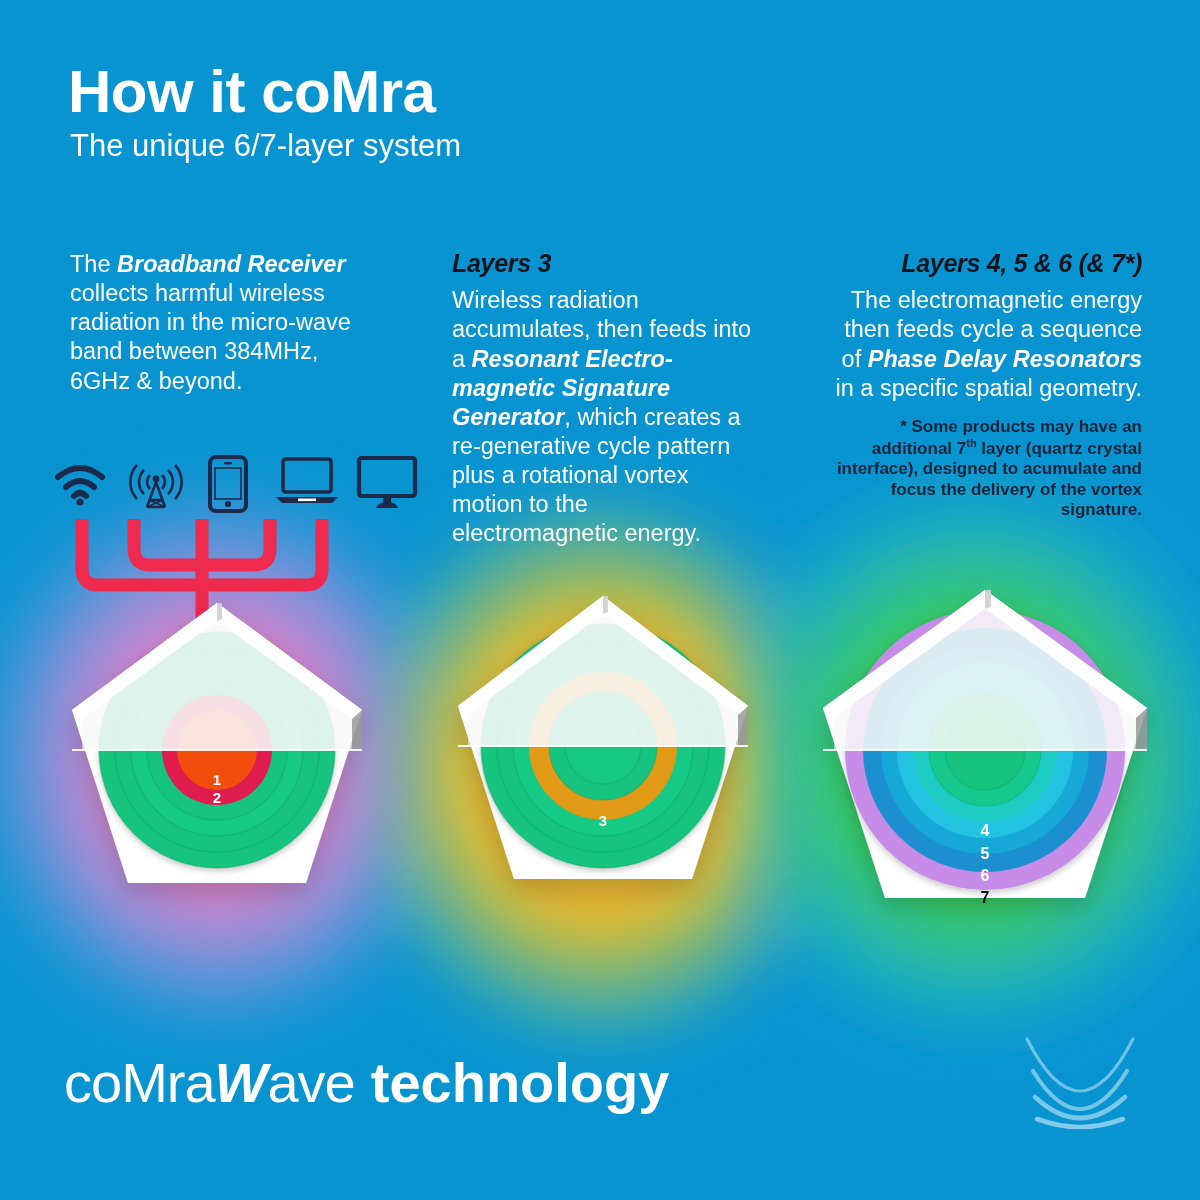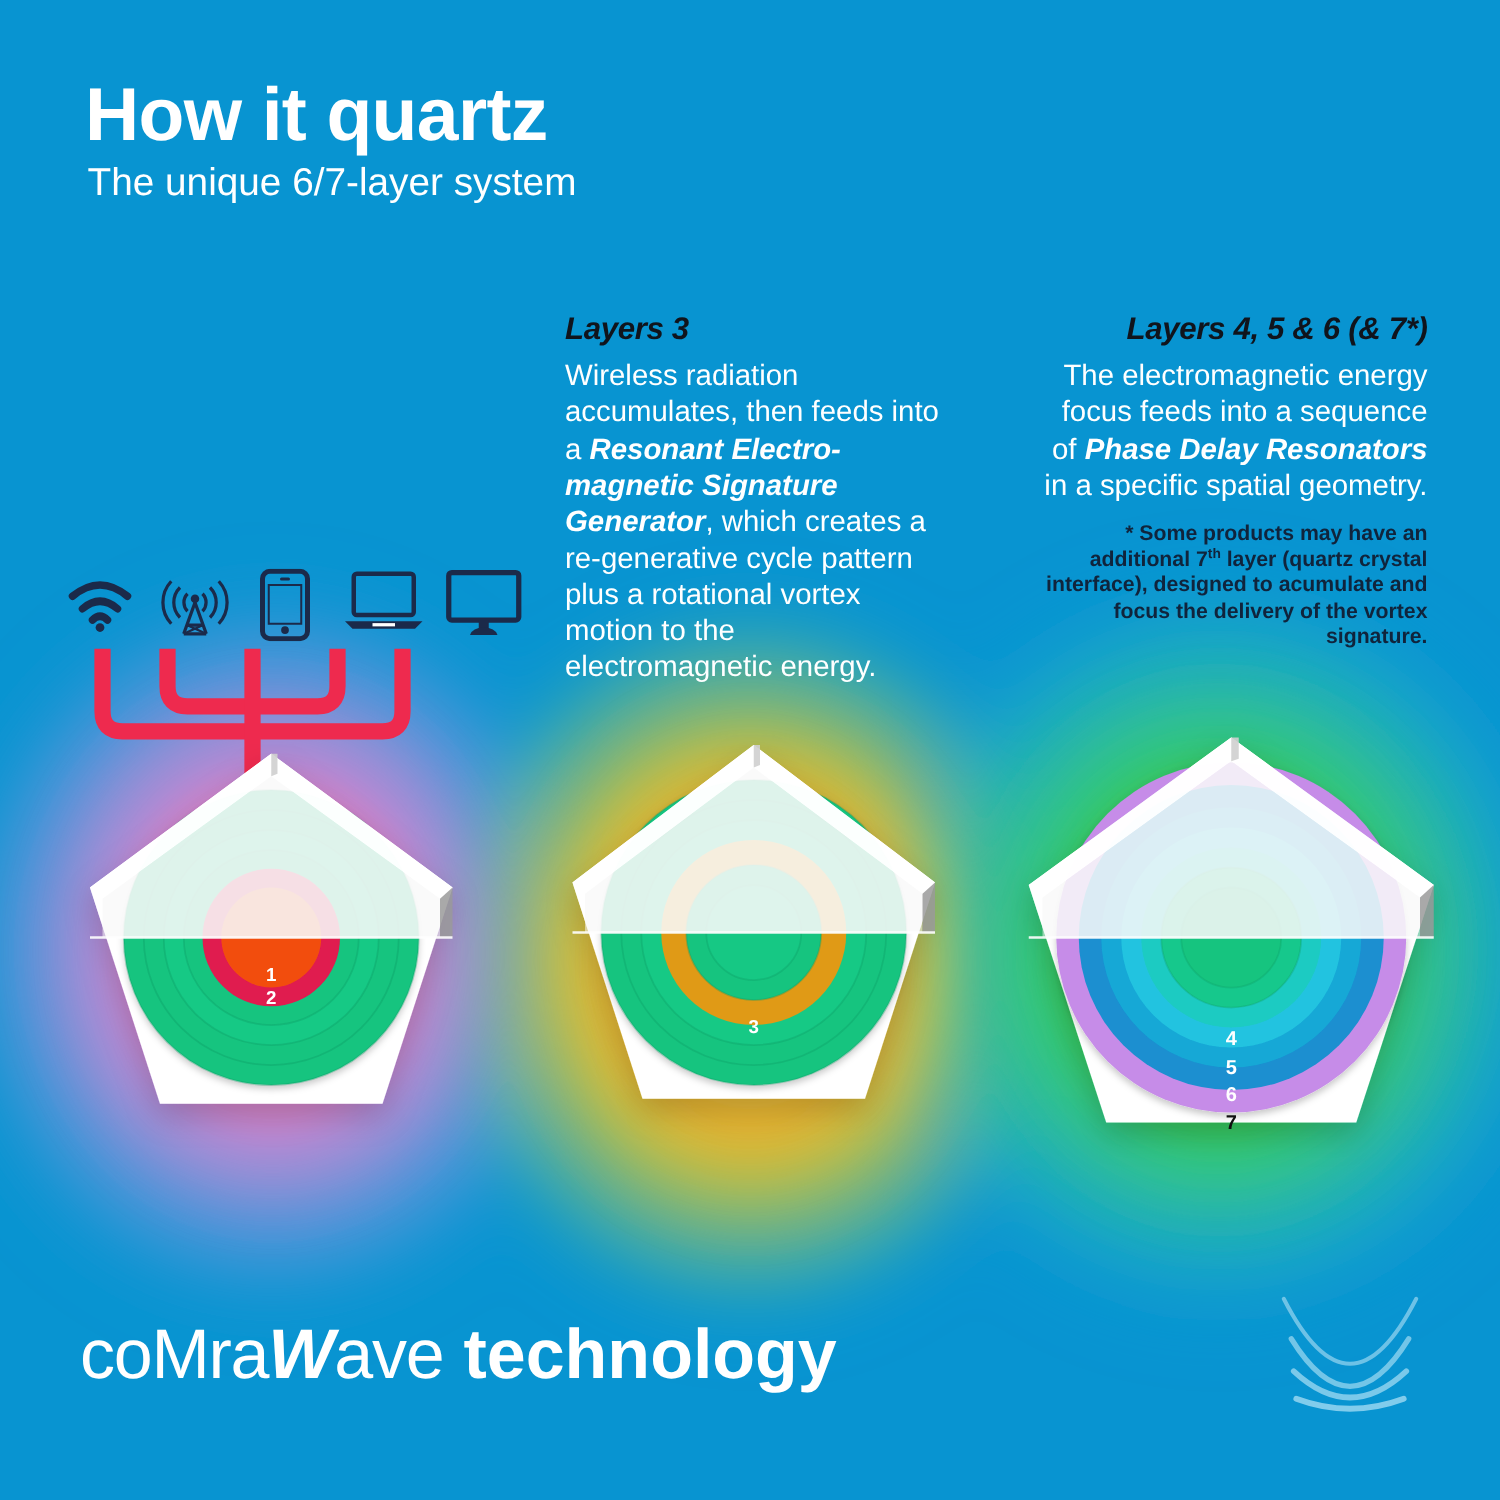--- a/index.html
+++ b/index.html
@@ -119,37 +119,40 @@
       <ellipse cx="600" cy="770" rx="268" ry="300" fill="url(#g2)"></ellipse>
       <ellipse cx="975" cy="760" rx="290" ry="310" fill="url(#g3)"></ellipse>
     </g>
     <g filter="url(#blurmid)" opacity="0.8">
       <ellipse cx="218" cy="760" rx="205" ry="235" fill="url(#g1)"></ellipse>
       <ellipse cx="600" cy="770" rx="205" ry="235" fill="url(#g2)"></ellipse>
       <ellipse cx="975" cy="760" rx="220" ry="245" fill="url(#g3)"></ellipse>
     </g>
   </svg>
 
-  <div class="title">How it quartz</div>
+  <div class="title">How it coMra</div>
   <div class="subtitle">The unique 6/7-layer system</div>
 
   <div class="col c1">
+    <div class="col-body">
+      <span>The </span><b>Broadband Receiver</b><span> collects harmful wireless radiation in the micro-wave band between 384MHz, 6GHz &amp; beyond.</span>
+    </div>
   </div>
 
   <div class="col c2">
     <div class="col-head">Layers 3</div>
     <div class="col-body">
       <span>Wireless radiation accumulates, then feeds into a </span><b>Resonant Electro-magnetic Signature Generator</b><span>, which creates a re-generative cycle pattern plus a rotational vortex motion to the electromagnetic energy.</span>
     </div>
   </div>
 
   <div class="col c3">
     <div class="col-head">Layers 4, 5 &amp; 6 (&amp; 7*)</div>
     <div class="col-body">
-      <span>The electromagnetic energy focus feeds into a sequence of </span><b>Phase Delay Resonators</b><span> in a specific spatial geometry.</span>
+      <span>The electromagnetic energy then feeds cycle a sequence of </span><b>Phase Delay Resonators</b><span> in a specific spatial geometry.</span>
     </div>
     <div class="footnote">
       <span>* Some products may have an additional 7</span><sup>th</sup><span> layer (quartz crystal interface), designed to acumulate and focus the delivery of the vortex signature.</span>
     </div>
   </div>
 
   <div class="devices">
     <svg class="dev" style="left:0px;" width="56" height="56" viewBox="0 0 56 56">
       <g fill="none" stroke="#1b2a4a" stroke-width="6" stroke-linecap="round">
         <path d="M6 22 Q28 4 50 22"></path>

